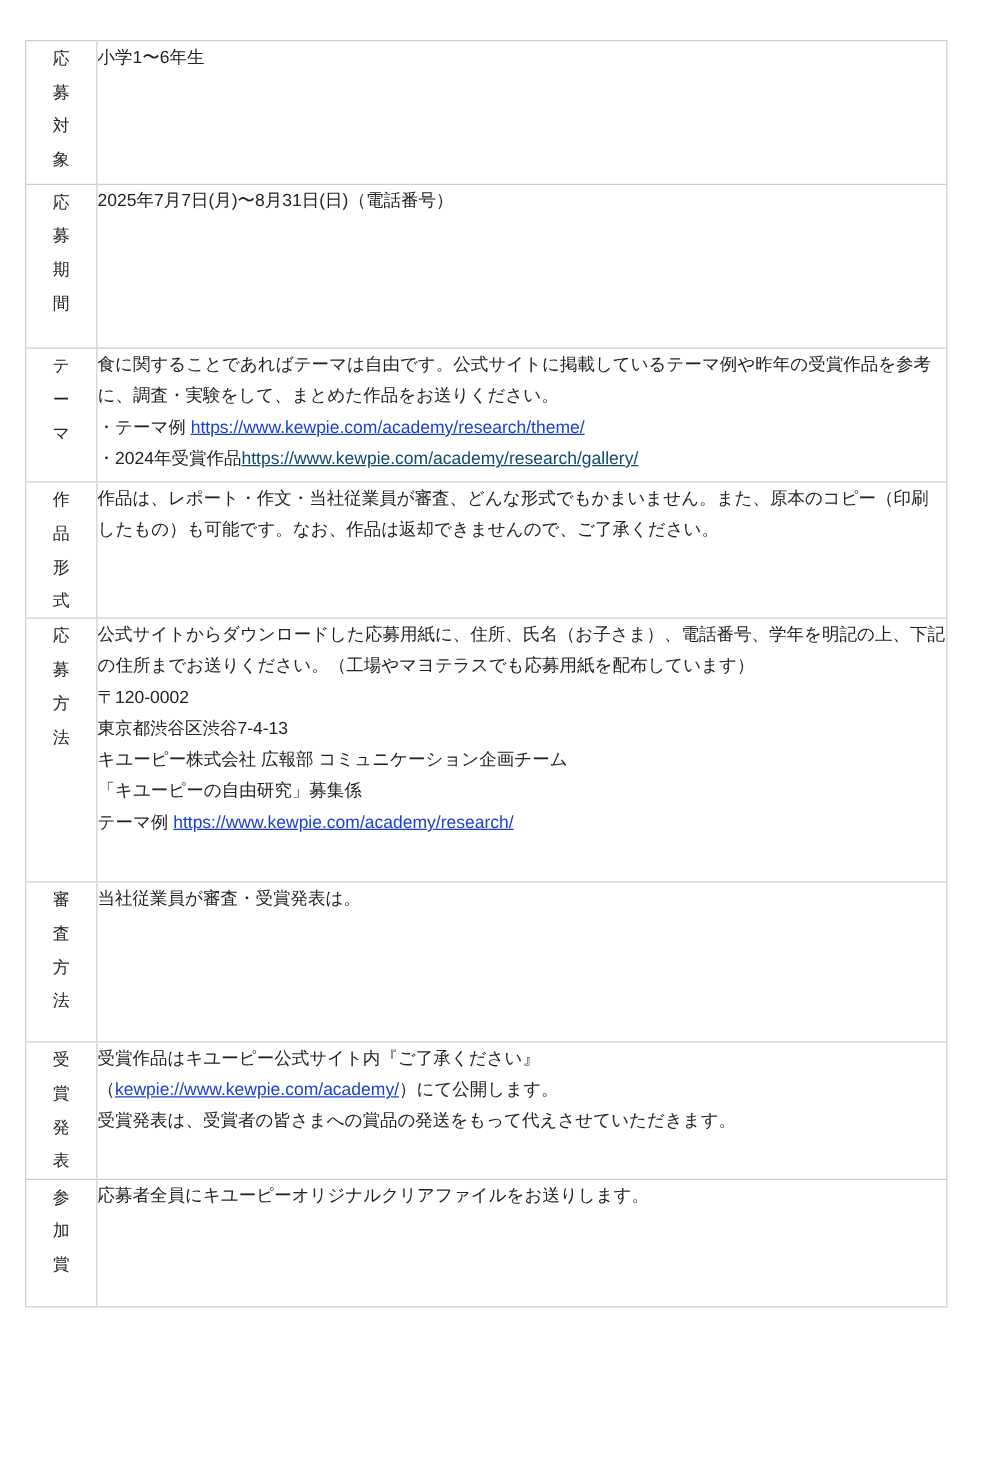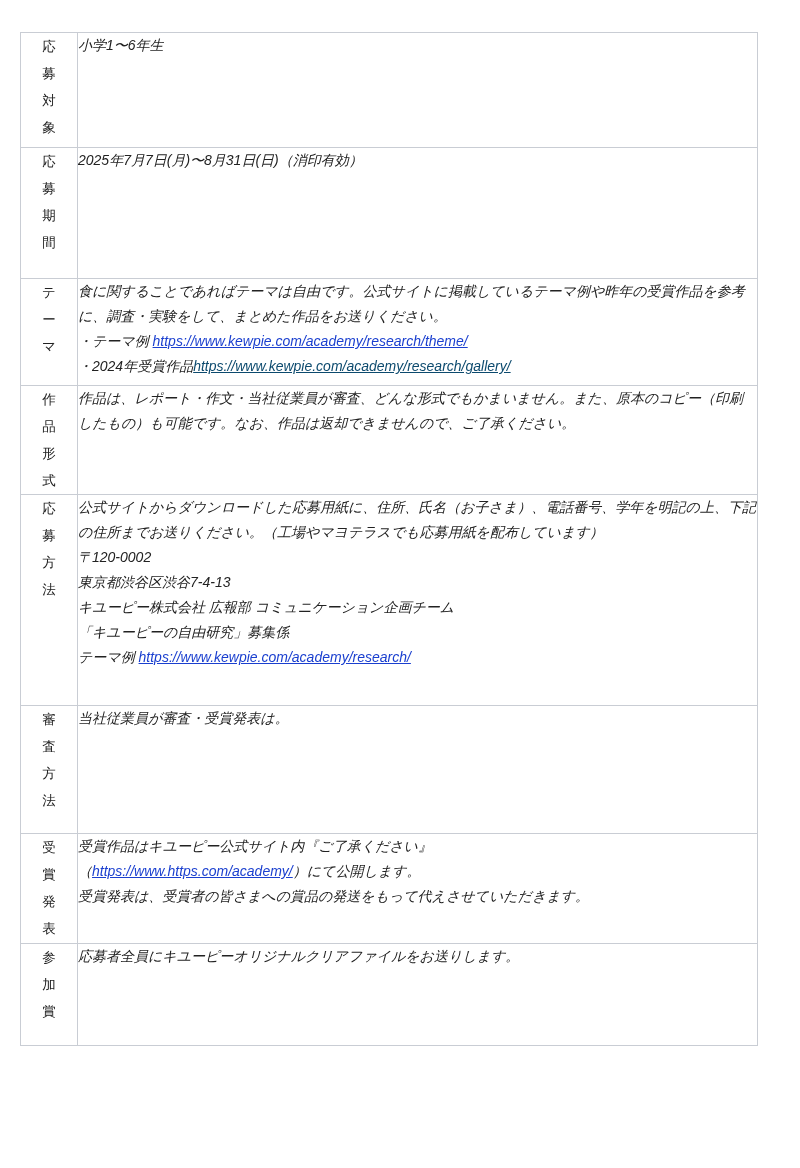--- a/index.html
+++ b/index.html
@@ -57,21 +57,20 @@
   }
   td.body {
     padding: 14px 16px 14px 20px;
     font-size: 14px;
     line-height: 25px;
     color: #222222;
   }
   td.body p {
     margin: 0;
     padding: 0;
-    font-style: italic;
   }
   a.link {
     color: #1a3fcf;
     text-decoration: underline;
     word-break: break-all;
     margin-top: 46px;
   }
   a.link.dark {
     color: #0c4a6e;
   }
@@ -93,21 +92,21 @@
     <tbody>
         <tr class="r-target">
           <td class="label"><div class="vlabel"><span>応</span><span>募</span><span>対</span><span>象</span></div></td>
           <td class="body">
             <p><span>小学1〜6年生</span></p>
           </td>
         </tr>
         <tr class="r-period">
           <td class="label"><div class="vlabel"><span>応</span><span>募</span><span>期</span><span>間</span></div></td>
           <td class="body">
-            <p><span>2025年7月7日(月)〜8月31日(日)（消印有効）</span></p>
+            <p><span>2025年7月7日(月)〜8月31日(日)（電話番号）</span></p>
           </td>
         </tr>
         <tr class="r-theme">
           <td class="label"><div class="vlabel"><span>テ</span><span>ー</span><span>マ</span></div></td>
           <td class="body">
             <p><span>食に関することであればテーマは自由です。公式サイトに掲載しているテーマ例や昨年の受賞作品を参考に、調査・実験をして、まとめた作品をお送りください。</span></p>
             <p><span>・テーマ例 </span><a class="link" href="#">https://www.kewpie.com/academy/research/theme/</a></p>
             <p><span>・2024年受賞作品</span><a class="link dark" href="#">https://www.kewpie.com/academy/research/gallery/</a></p>
           </td>
         </tr>
@@ -131,21 +130,21 @@
         <tr class="r-judge">
           <td class="label"><div class="vlabel"><span>審</span><span>査</span><span>方</span><span>法</span></div></td>
           <td class="body">
             <p><span>当社従業員が審査・受賞発表は。</span></p>
           </td>
         </tr>
         <tr class="r-announce">
           <td class="label"><div class="vlabel"><span>受</span><span>賞</span><span>発</span><span>表</span></div></td>
           <td class="body">
             <p><span>受賞作品はキユーピー公式サイト内『ご了承ください』</span></p>
-            <p><span>（</span><a class="link" href="#">https://www.https.com/academy/</a><span>）にて公開します。</span></p>
+            <p><span>（</span><a class="link" href="#">kewpie://www.kewpie.com/academy/</a><span>）にて公開します。</span></p>
             <p><span>受賞発表は、受賞者の皆さまへの賞品の発送をもって代えさせていただきます。</span></p>
           </td>
         </tr>
         <tr class="r-prize">
           <td class="label"><div class="vlabel"><span>参</span><span>加</span><span>賞</span></div></td>
           <td class="body">
             <p><span>応募者全員にキユーピーオリジナルクリアファイルをお送りします。</span></p>
           </td>
         </tr>
       </tbody>

